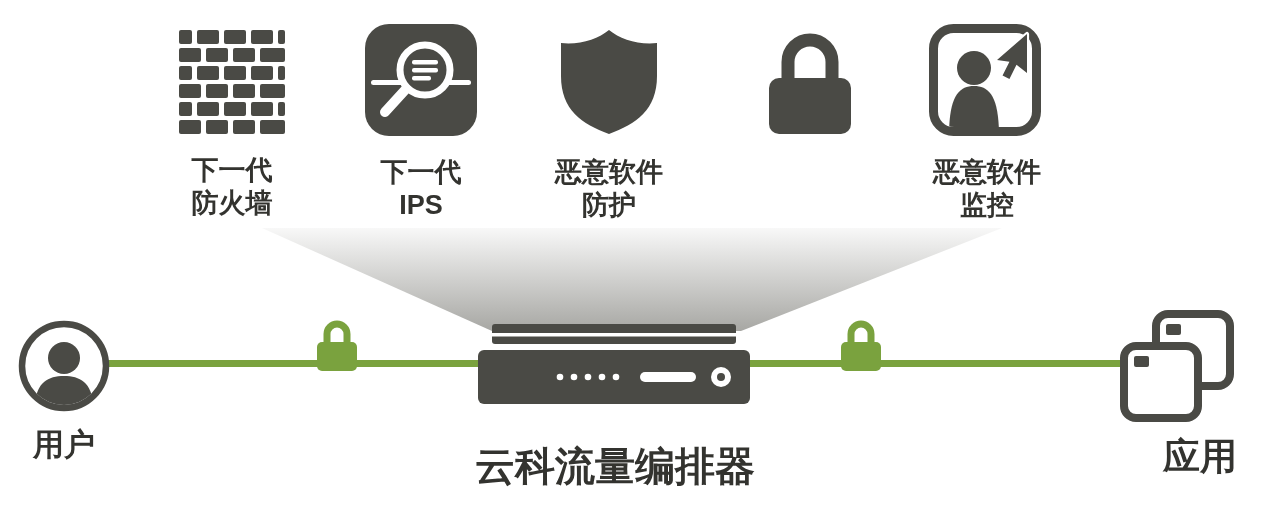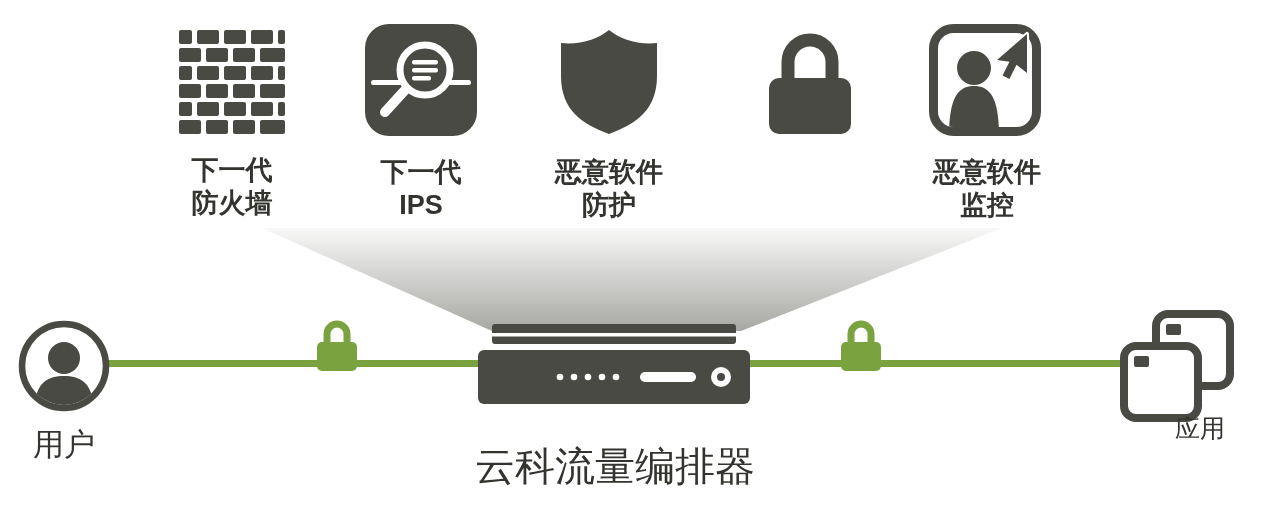--- a/index.html
+++ b/index.html
@@ -24,21 +24,21 @@
   .cursor  { fill:var(--dark); stroke:#fff; paint-order:stroke; stroke-linejoin:round; }
 
   .svc {
     position:absolute; top:24px; width:190px;
     display:flex; flex-direction:column; align-items:center; z-index:2;
   }
   .svc-label {
     margin-top:20px; font-size:27px; font-weight:700; line-height:33px;
     text-align:center; color:#33332f; white-space:pre-line;
   }
-  .big-label { position:absolute; font-weight:400; color:#33332f; text-align:center; z-index:2; }
+  .big-label { position:absolute; font-weight:700; color:#33332f; text-align:center; z-index:2; }
   .funnel { position:absolute; left:0; top:0; z-index:0; }
   .line {
     position:absolute; left:95px; top:360px; width:1052px; height:7px;
     background:var(--green); border-radius:3px; z-index:1;
   }
   .z2 { z-index:2; } .z3 { z-index:3; }
 </style>
 </head>
 <body>
 
@@ -179,15 +179,15 @@
     <path class="s-green" d="M13 30 V20 a10 10 0 0 1 20 0 V30" stroke-width="7"></path>
     <rect class="f-green" x="3" y="28" width="40" height="29" rx="5"></rect>
   </svg>
 
   <svg class="abs z2" style="left:1118px; top:310px;" width="118" height="116" viewBox="0 0 118 116">
     <rect class="s-dark" x="38" y="4" width="74" height="72" rx="12" stroke-width="8"></rect>
     <rect class="f-dark" x="48" y="14" width="15" height="11" rx="2"></rect>
     <rect class="winfront" x="6" y="36" width="74" height="72" rx="12" stroke-width="8"></rect>
     <rect class="f-dark" x="16" y="46" width="15" height="11" rx="2"></rect>
   </svg>
-  <div class="big-label" style="left:1142px; top:412px; width:116px; font-size:25px;">应用</div>
+  <div class="big-label" style="left:1142px; top:432px; width:116px; font-size:37px;">应用</div>
 
 </div>
 
 </body></html>

